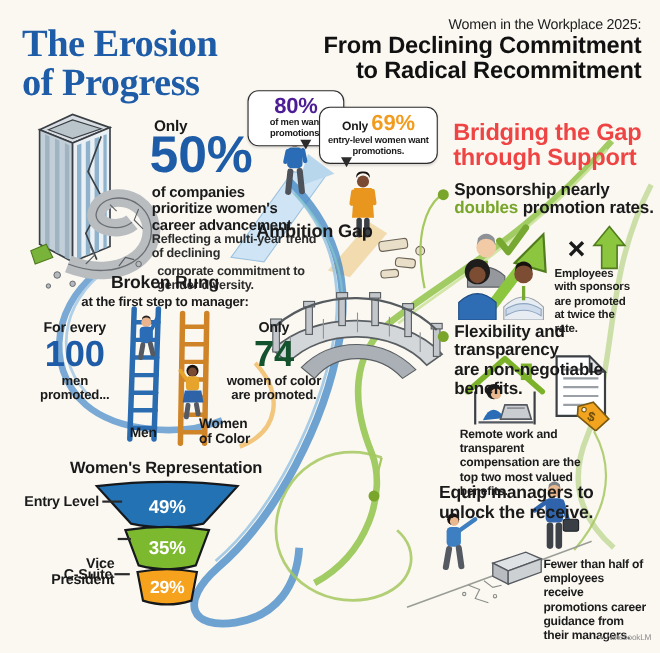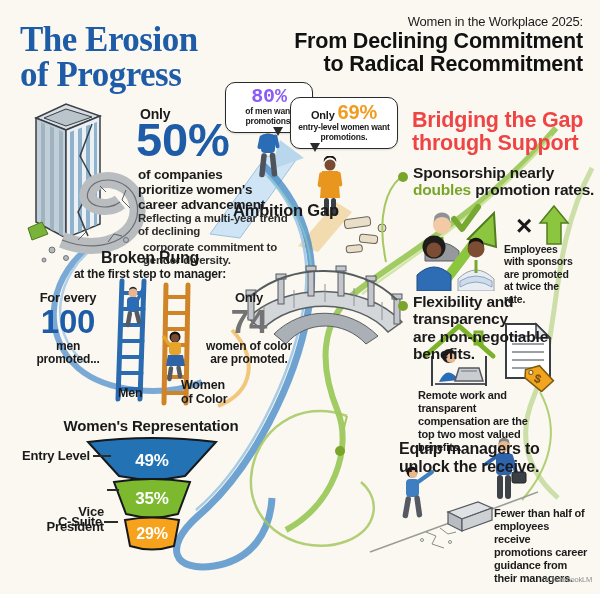--- a/index.html
+++ b/index.html
@@ -21,37 +21,37 @@
   .erosion-note1{left:138px;top:212px;width:152px;font-size:11.5px;font-weight:600;color:#2d2d2d;line-height:1.12;}
   .erosion-note2{left:143px;top:241px;width:165px;font-size:11.5px;font-weight:600;color:#2d2d2d;line-height:1.12;}
   
   .bubble{background:#fff;border:1.5px solid #2b2b2b;border-radius:10px;padding:4px 6px 5px;
           text-align:center;box-shadow:0 1px 2px rgba(0,0,0,.12);}
   .bubble:after{content:"";position:absolute;bottom:-9px;left:55%;border:5px solid transparent;
           border-top:9px solid #2b2b2b;}
   .bubble .big{font-size:20px;font-weight:700;line-height:1;}
   .bubble .small{font-size:8.5px;font-weight:700;line-height:1.15;}
   .bubble-men{left:225px;top:82px;width:74px;}
-  .bubble-men .big{color:#8b5cf6;font-family:Liberation Mono, monospace;}
+  .bubble-men .big{color:#4c1d95;}
   .bubble-women{left:290px;top:97px;width:94px;}
   .bubble-women .big{color:#F29C1F;}
   .bubble-women .lead-in{font-size:11px;font-weight:700;margin-right:3px;}
   .bubble-women:after{left:18%;}
   .ambition-label{left:233px;top:201px;font-size:16.5px;font-weight:700;}
   
   .br-title{left:60px;top:249px;width:180px;text-align:center;font-size:16px;font-weight:700;}
   .br-sub{left:60px;top:267px;width:180px;text-align:center;font-size:12px;font-weight:600;}
   .stat-block{text-align:center;line-height:1.1;}
   .stat-block .lead-in{font-size:13px;font-weight:700;display:block;}
   .stat-block .big{font-size:33px;font-weight:700;line-height:1.05;display:block;}
   .stat-block .after{font-size:12px;font-weight:700;display:block;}
   .men-block{left:24px;top:291px;width:88px;}
   .men-block .big{color:#1E5CA8;}
   .woc-block{left:196px;top:291px;width:106px;}
-  .woc-block .big{color:#737373;}
+  .woc-block .big{color:#14532d;}
   .men-label{left:86px;top:386px;font-size:12.5px;font-weight:700;padding-left:32px;}
   .woc-label{left:181px;top:378px;width:52px;font-size:12.5px;font-weight:700;line-height:1.12;}
   
   .funnel-title{left:56px;top:417px;width:190px;text-align:center;font-size:15px;font-weight:700;}
   .fl{font-size:13px;font-weight:600;text-align:right;}
   .fl-entry{left:20px;top:448px;width:70px;}
   .fl-vp{left:18px;top:482px;width:86px;margin-top:22px;}
   .fl-cs{left:44px;top:514px;width:58px;}
   .dash{height:1.6px;background:#2b2b2b;}
   .dash-entry{left:93px;top:455px;width:18px;}

